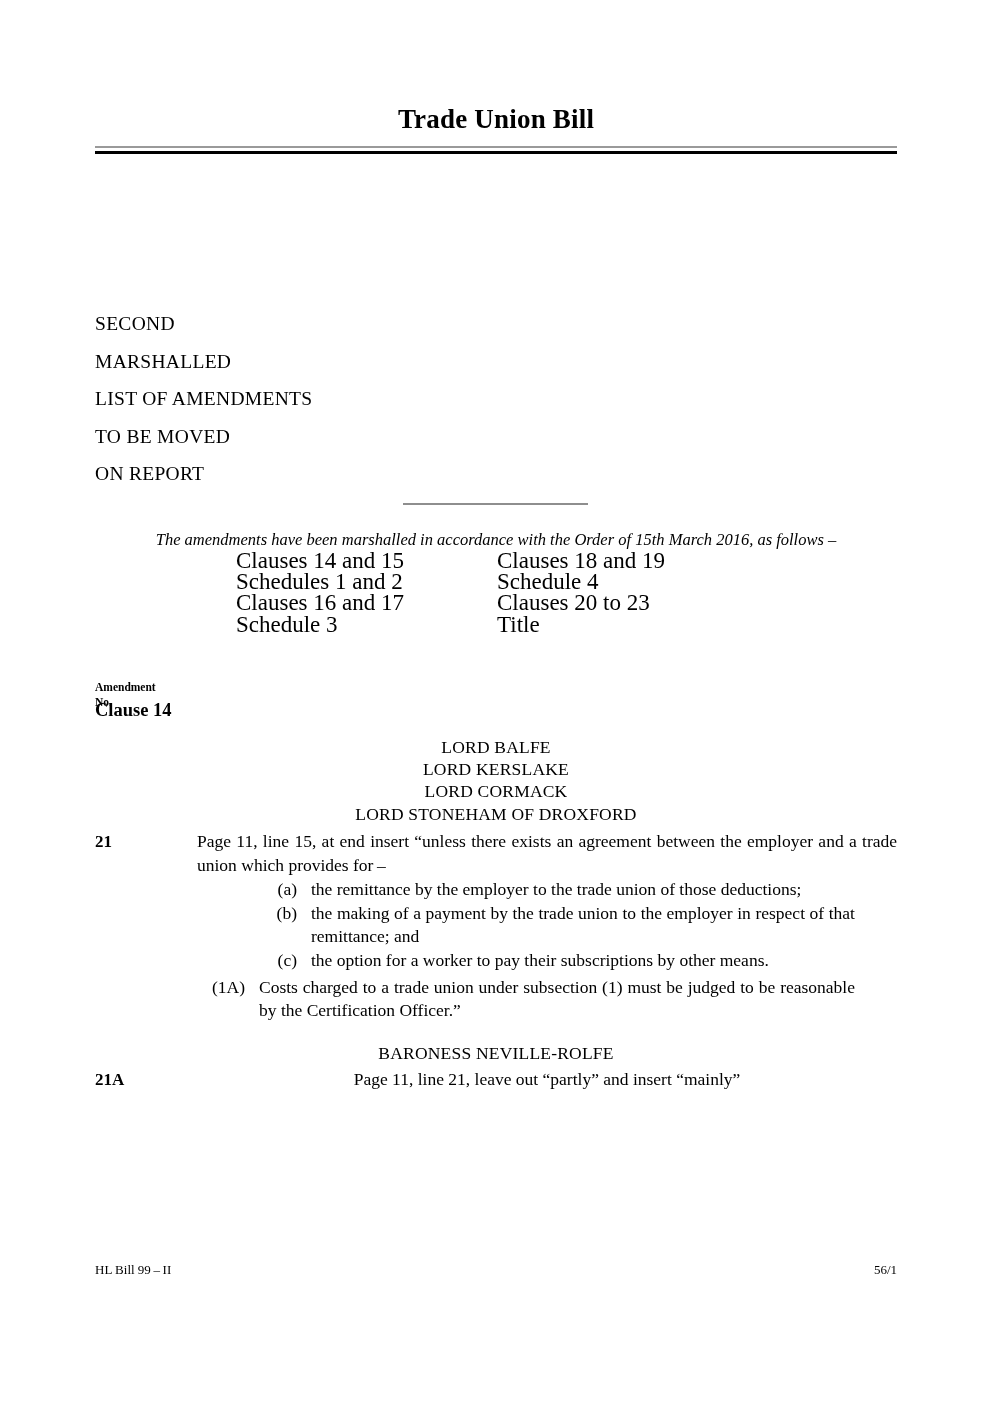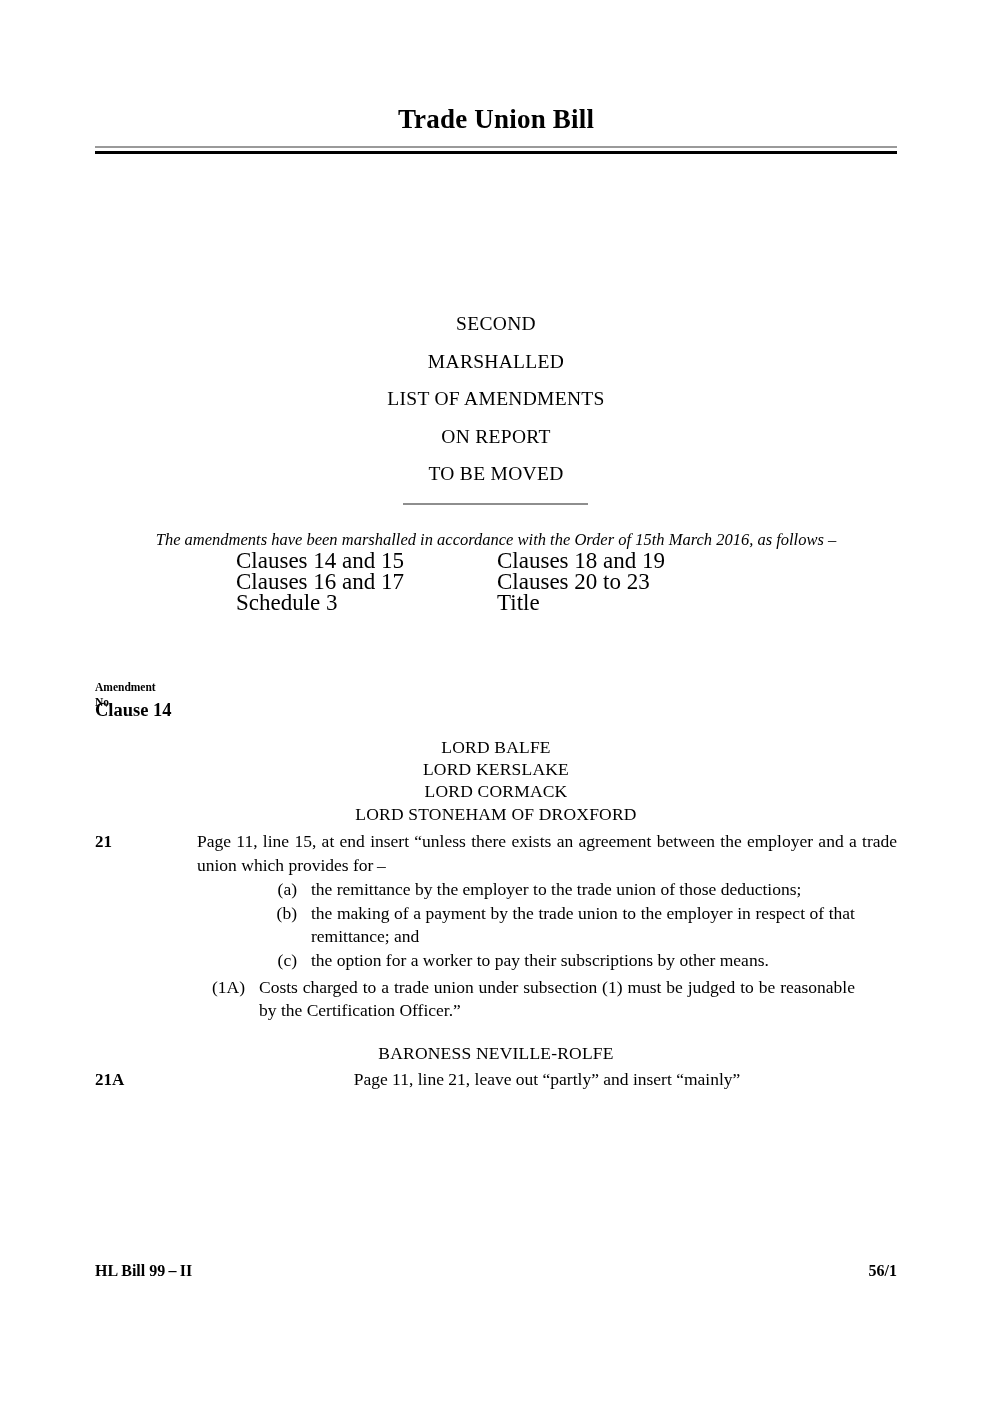--- a/index.html
+++ b/index.html
@@ -50,21 +50,21 @@
     height: 3px;
     background: #000000;
   }
 
   
   .headstack {
     position: absolute;
     left: 95px;
     top: 305px;
     width: 802px;
-    text-align: center;
+    text-align: left;
   }
   .headstack div {
     font-size: 19.5px;
     line-height: 37.6px;
     letter-spacing: 0.3px;
   }
 
   .divider {
     position: absolute;
     left: 403px;
@@ -209,51 +209,54 @@
     flex: 0 0 50px;
   }
   .one-a .text { text-align: justify; }
 
   
   .footer {
     position: absolute;
     left: 95px;
     top: 1262px;
     width: 802px;
-    font-size: 16px;
+    font-size: 13px;
     display: flex;
     justify-content: space-between;
-    font-weight: bold;
   }
 </style>
 </head>
 <body>
 
 <div class="page">
 
   <div class="doc-title">Trade Union Bill</div>
   <div class="rule-thin"></div>
   <div class="rule-thick"></div>
 
   <div class="headstack">
     <div>SECOND</div>
     <div>MARSHALLED</div>
     <div>LIST OF AMENDMENTS</div>
+    <div>TO BE MOVED</div>
     <div>ON REPORT</div>
-    <div>TO BE MOVED</div>
   </div>
 
   <div class="divider"></div>
 
   <div class="marshal-note">The amendments have been marshalled in accordance with the Order of 15th March 2016, as follows –</div>
 
   <div class="clause-cols">
     <div class="clause-row">
       <div class="col-l">Clauses 14 and 15</div>
       <div class="col-r">Clauses 18 and 19</div>
+    </div>
+    <div class="clause-row">
+      <div class="col-l">Schedules 1 and 2</div>
+      <div class="col-r">Schedule 4</div>
     </div>
     <div class="clause-row">
       <div class="col-l">Clauses 16 and 17</div>
       <div class="col-r">Clauses 20 to 23</div>
     </div>
     <div class="clause-row">
       <div class="col-l">Schedule 3</div>
       <div class="col-r">Title</div>
     </div>
   </div>

